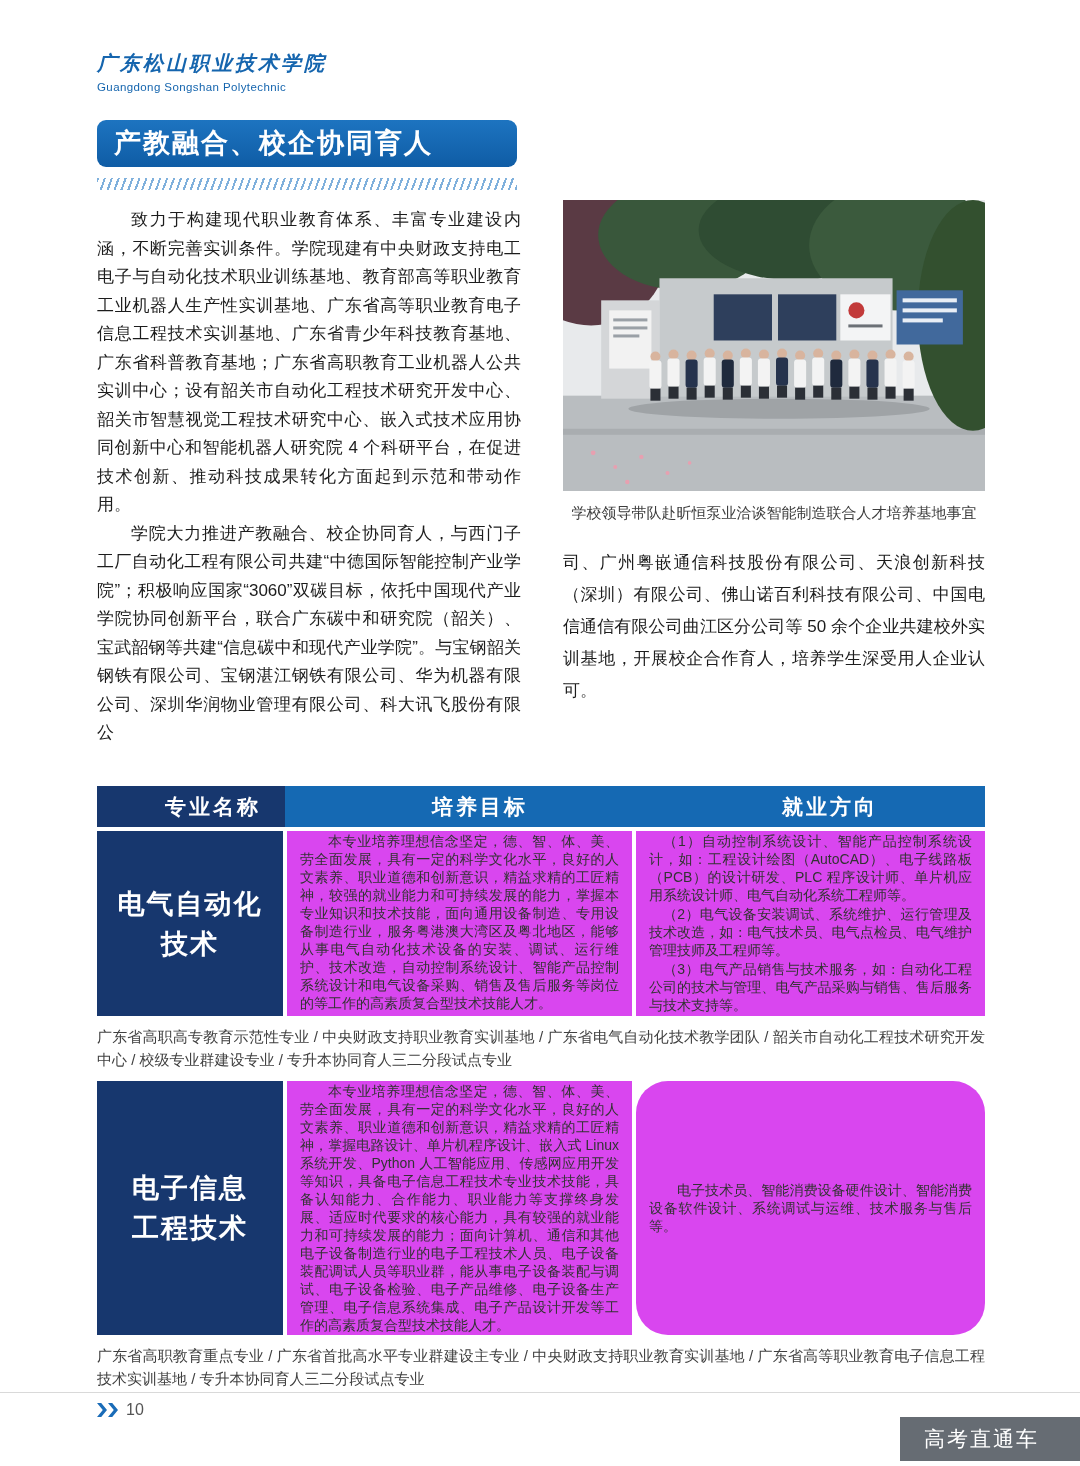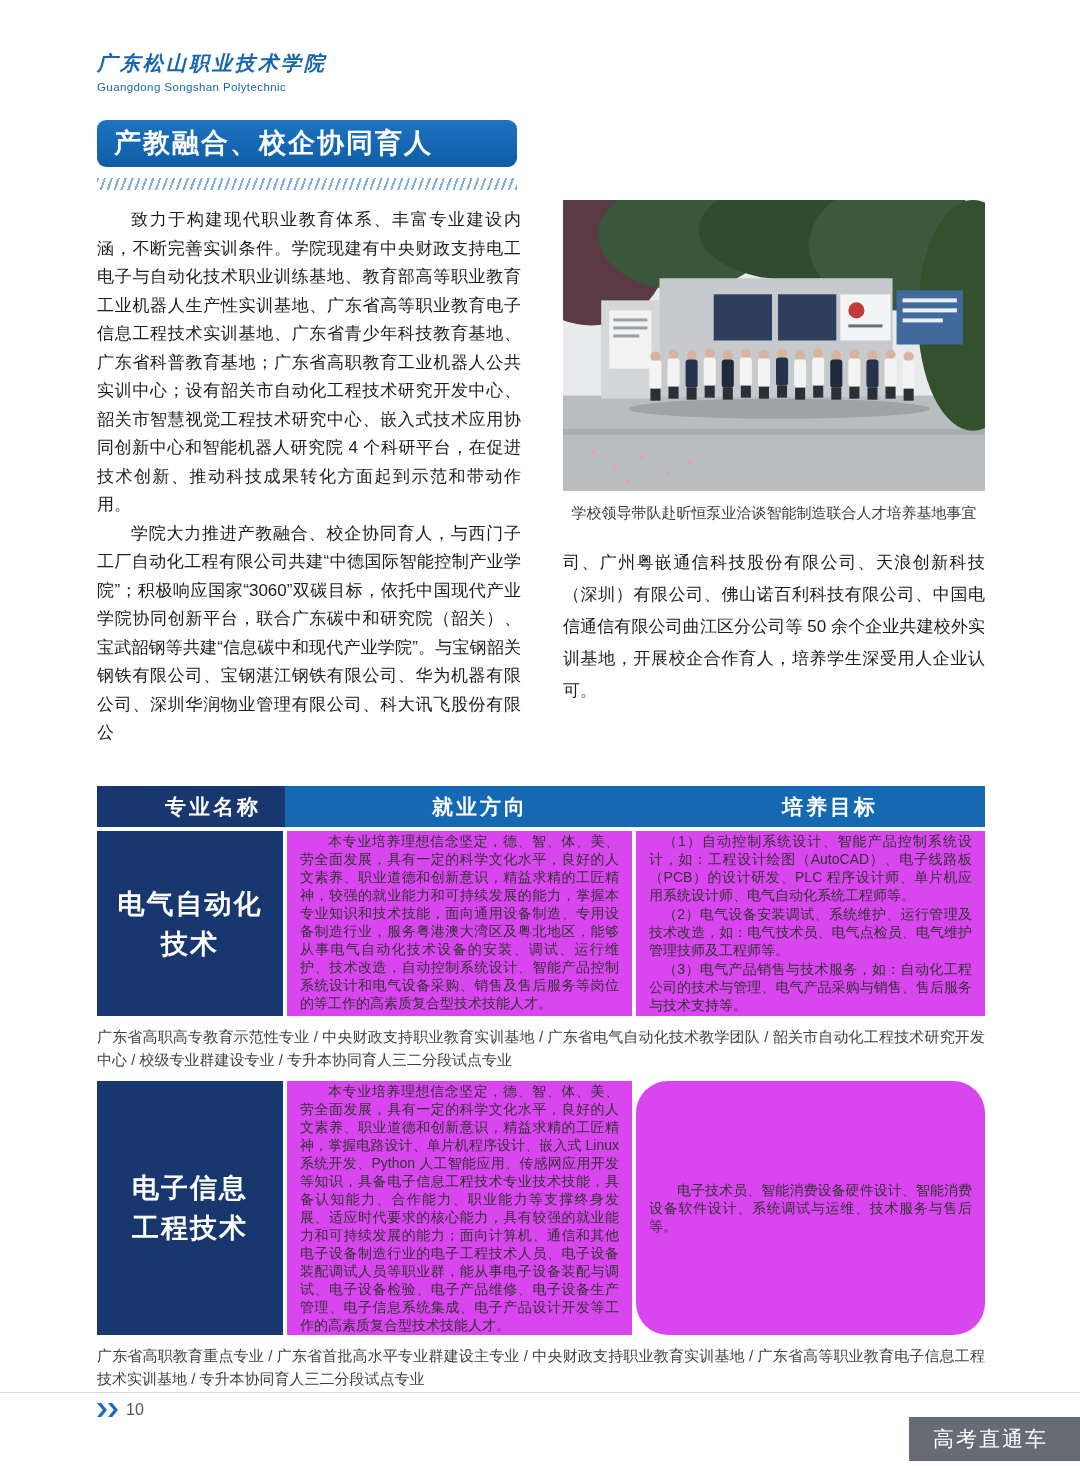--- a/index.html
+++ b/index.html
@@ -49,21 +49,21 @@
   .jobs-center p { text-indent:2em; }
   .annotation { color:#404040; font-size:15px; line-height:23px; margin:9px 0 10px 0; text-align:justify; }
 
   
   .rule { position:absolute; left:0; right:0; top:1392px; height:1px; background:#d9d9d9; }
   .pagenum { position:absolute; left:97px; top:1401px; display:flex; align-items:center; }
   .chev { display:inline-block; width:10px; height:14px; background:#1a6cb8; margin-right:1px;
           clip-path:polygon(0 0,42% 0,100% 50%,42% 100%,0 100%,58% 50%); }
   .num { font-size:16px; color:#555; margin-left:7px; }
   .watermark { position:absolute; right:0; top:1417px; background:#666c73; color:#fff;
-               font-size:21px; letter-spacing:2px; padding:8px 32px 8px 24px; }
+               font-size:21px; letter-spacing:2px; padding:8px 41px 8px 24px; }
 </style>
 </head>
 <body>
 
 <div class="page">
 
   <header class="logo">
     <div class="logo-cn">广东松山职业技术学院</div>
     <div class="logo-en">Guangdong Songshan Polytechnic</div>
   </header>
@@ -143,22 +143,22 @@
       </svg>
     </div>
     <div class="caption">学校领导带队赴昕恒泵业洽谈智能制造联合人才培养基地事宜</div>
     <p class="cont">司、广州粤嵌通信科技股份有限公司、天浪创新科技（深圳）有限公司、佛山诺百利科技有限公司、中国电信通信有限公司曲江区分公司等 50 余个企业共建校外实训基地，开展校企合作育人，培养学生深受用人企业认可。</p>
   </section>
 
   <section class="majors">
 
     <div class="thead">
       <div class="th th-dark">专业名称</div>
+      <div class="th">培养目标</div>
       <div class="th">就业方向</div>
-      <div class="th">培养目标</div>
     </div>
 
     <div class="trow">
       <div class="cell-major">
         <div>电气自动化</div>
         <div>技术</div>
       </div>
       <div class="cell-gray goal">本专业培养理想信念坚定，德、智、体、美、劳全面发展，具有一定的科学文化水平，良好的人文素养、职业道德和创新意识，精益求精的工匠精神，较强的就业能力和可持续发展的能力，掌握本专业知识和技术技能，面向通用设备制造、专用设备制造行业，服务粤港澳大湾区及粤北地区，能够从事电气自动化技术设备的安装、调试、运行维护、技术改造，自动控制系统设计、智能产品控制系统设计和电气设备采购、销售及售后服务等岗位的等工作的高素质复合型技术技能人才。</div>
       <div class="cell-gray jobs">
         <p>（1）自动控制系统设计、智能产品控制系统设计，如：工程设计绘图（AutoCAD）、电子线路板（PCB）的设计研发、PLC 程序设计师、单片机应用系统设计师、电气自动化系统工程师等。</p>

